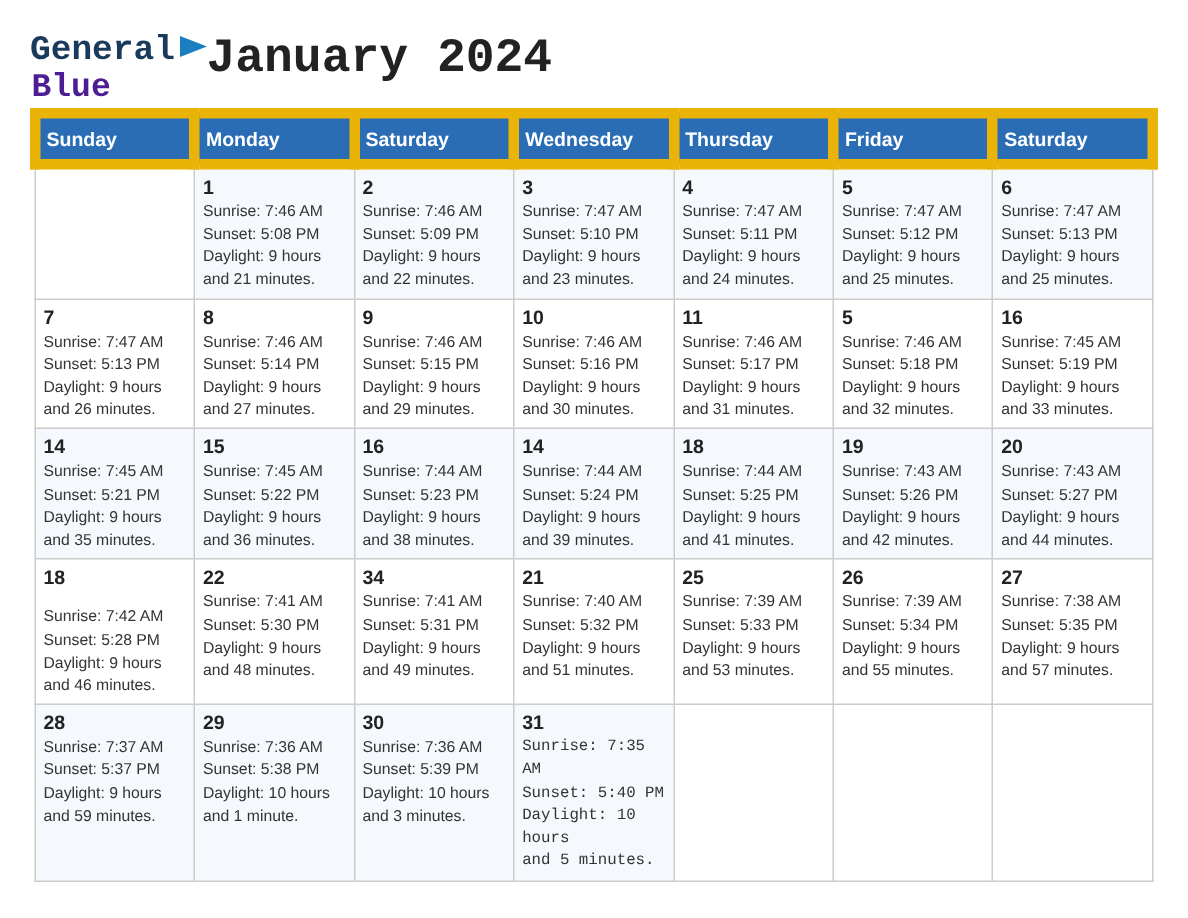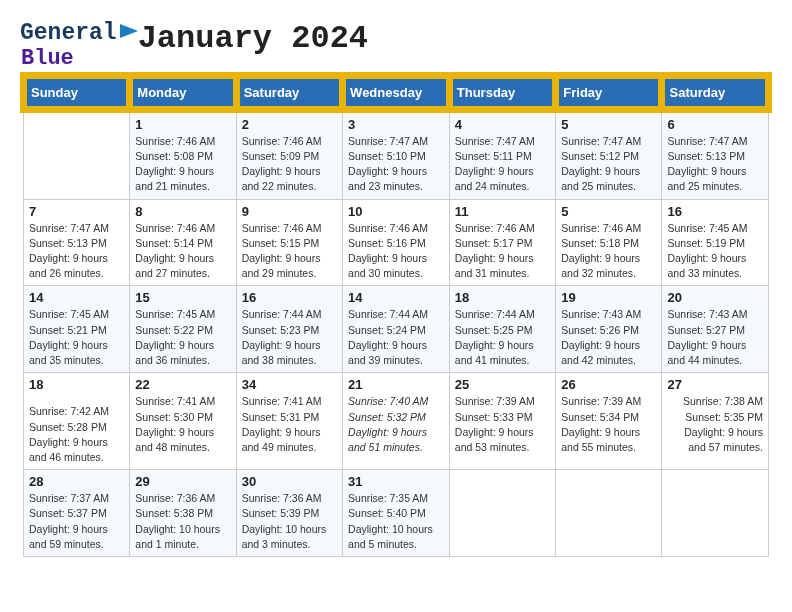--- a/index.html
+++ b/index.html
@@ -277,42 +277,42 @@
         </td>
         <td>
           <span class="day-number">34</span>
           <div class="day-info" style="white-space: pre-line;">Sunrise: 7:41 AM
 Sunset: 5:31 PM
 Daylight: 9 hours
 and 49 minutes.</div>
         </td>
         <td>
           <span class="day-number">21</span>
-          <div class="day-info" style="white-space: pre-line; font-style: italic;">Sunrise: 7:40 AM
+          <div class="day-info" style="white-space: pre-line;">Sunrise: 7:40 AM
 Sunset: 5:32 PM
 Daylight: 9 hours
 and 51 minutes.</div>
         </td>
         <td>
           <span class="day-number">25</span>
           <div class="day-info" style="white-space: pre-line;">Sunrise: 7:39 AM
 Sunset: 5:33 PM
 Daylight: 9 hours
 and 53 minutes.</div>
         </td>
         <td>
           <span class="day-number">26</span>
           <div class="day-info" style="white-space: pre-line;">Sunrise: 7:39 AM
 Sunset: 5:34 PM
 Daylight: 9 hours
 and 55 minutes.</div>
         </td>
         <td>
           <span class="day-number">27</span>
-          <div class="day-info" style="white-space: pre-line; text-align: right;">Sunrise: 7:38 AM
+          <div class="day-info" style="white-space: pre-line;">Sunrise: 7:38 AM
 Sunset: 5:35 PM
 Daylight: 9 hours
 and 57 minutes.</div>
         </td>
       </tr>
       <tr>
         <td>
           <span class="day-number">28</span>
           <div class="day-info" style="white-space: pre-line;">Sunrise: 7:37 AM
 Sunset: 5:37 PM
@@ -328,21 +328,21 @@
         </td>
         <td>
           <span class="day-number">30</span>
           <div class="day-info" style="white-space: pre-line;">Sunrise: 7:36 AM
 Sunset: 5:39 PM
 Daylight: 10 hours
 and 3 minutes.</div>
         </td>
         <td>
           <span class="day-number">31</span>
-          <div class="day-info" style="white-space: pre-line;">Sunrise: 7:35 AM
+          <div class="day-info" style="white-space: pre-line; font-family: Liberation Mono, monospace;">Sunrise: 7:35 AM
 Sunset: 5:40 PM
 Daylight: 10 hours
 and 5 minutes.</div>
         </td>
         <td class="empty-cell"></td>
         <td class="empty-cell"></td>
         <td class="empty-cell"></td>
       </tr>
     </tbody>
 </table>

